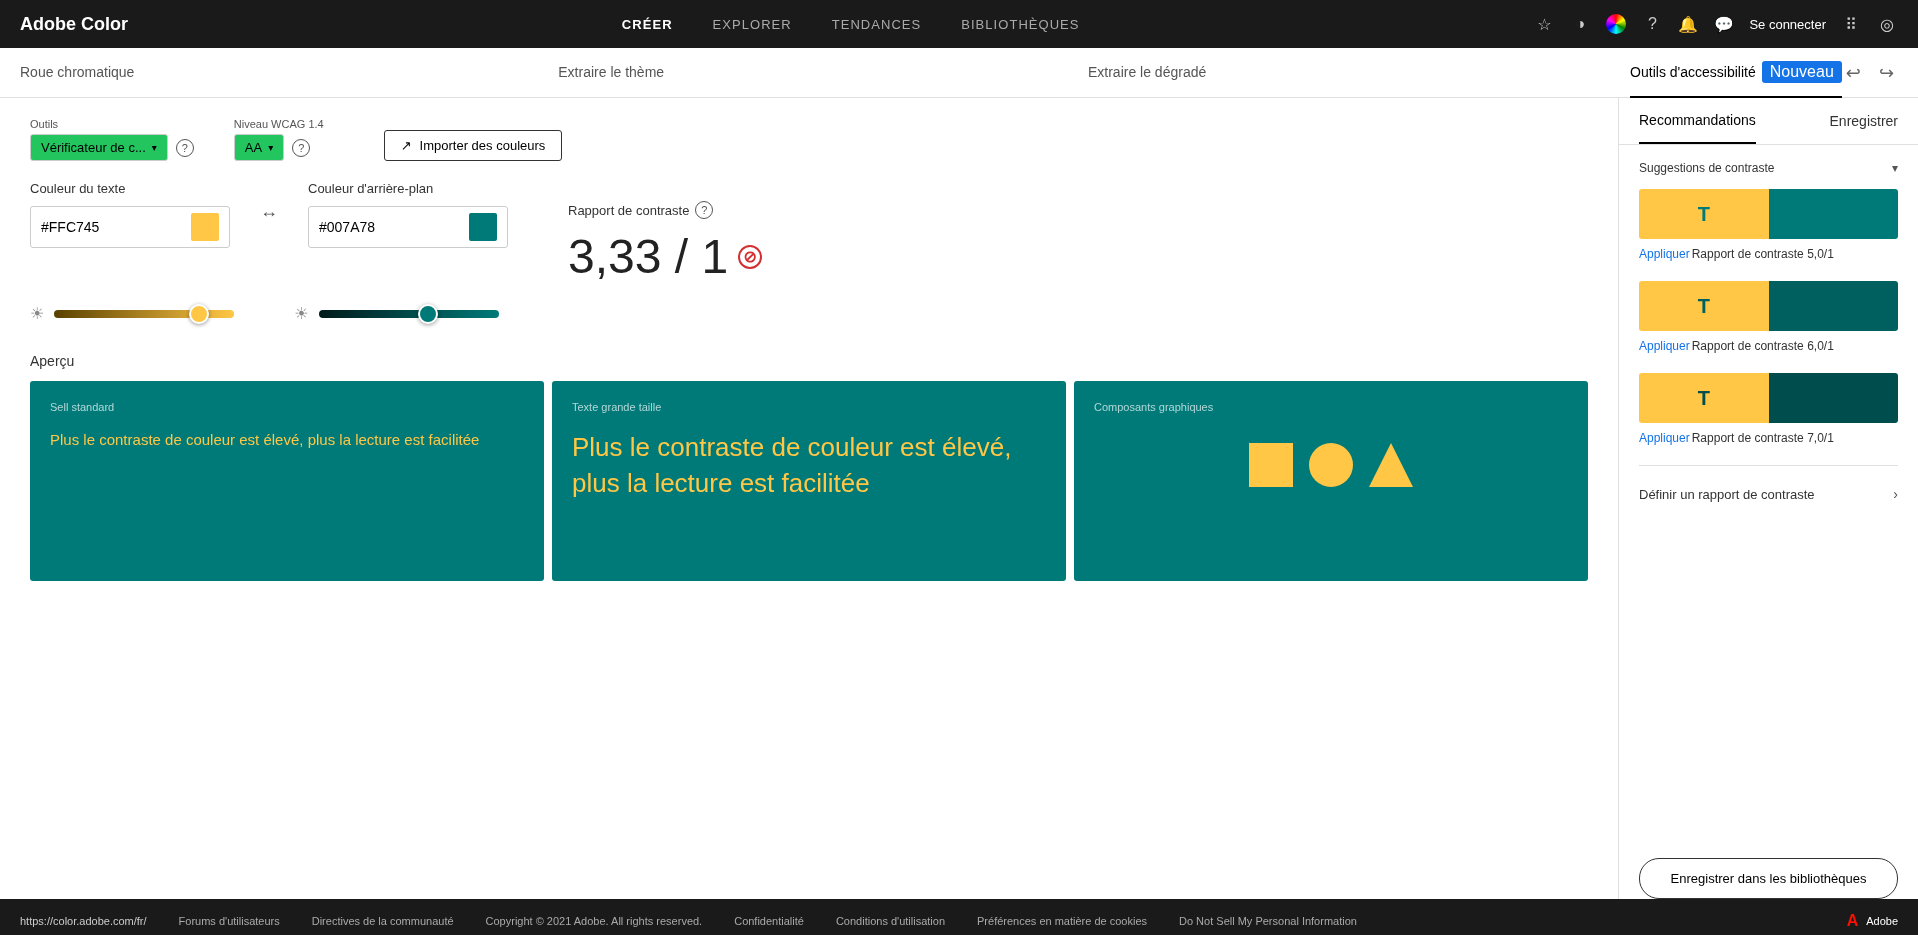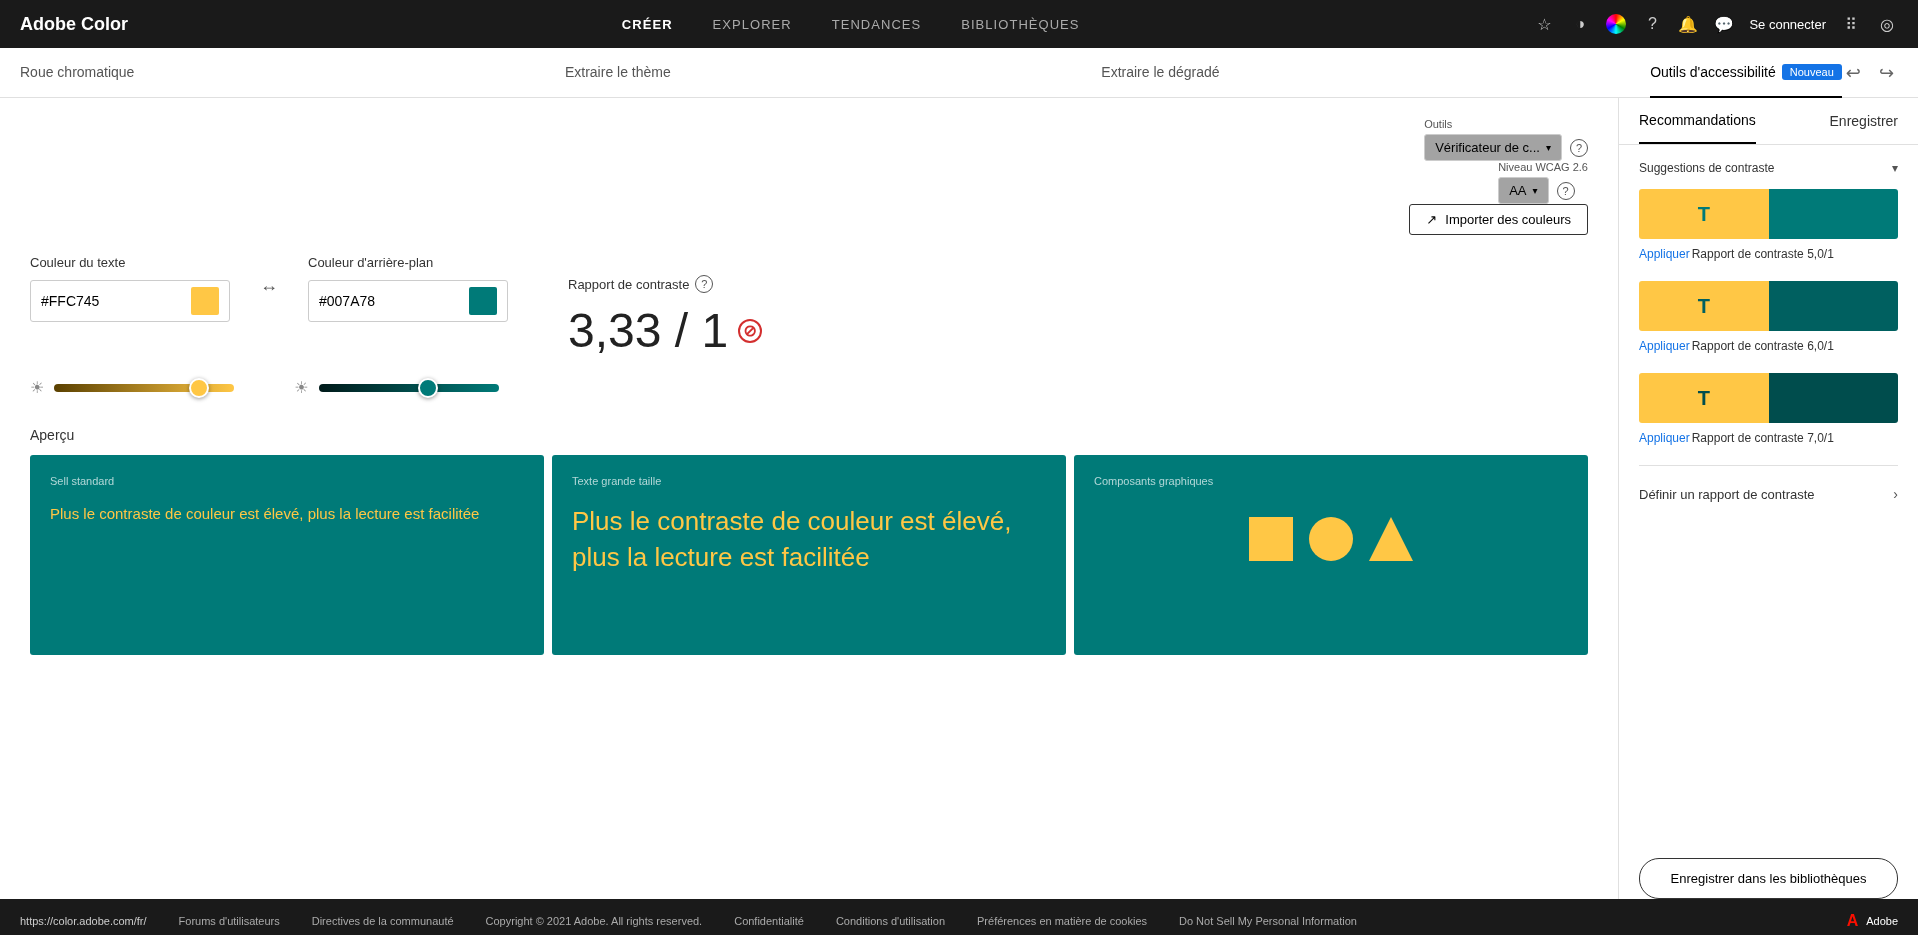--- a/index.html
+++ b/index.html
@@ -86,21 +86,21 @@
       border-bottom: 2px solid transparent;
     }
     .sub-nav-link.active {
       color: #000;
       border-bottom: 2px solid #000;
       font-weight: 500;
     }
     .nouveau-badge {
       background: #1473e6;
       color: #fff;
-      font-size: 11px;
+      font-size: 16px;
       padding: 2px 8px;
       border-radius: 3px;
       margin-left: 6px;
     }
     .sub-nav-right {
       display: flex;
       gap: 10px;
     }
     .undo-btn, .redo-btn {
       background: none;
@@ -120,23 +120,23 @@
     
     .left-panel {
       flex: 1;
       padding: 20px 30px;
       overflow-y: auto;
     }
 
     
     .tools-row {
       display: flex;
+      gap: 40px;
       align-items: flex-end;
       margin-bottom: 20px;
-      flex-direction: column;
     }
     .tool-group label {
       font-size: 11px;
       color: #555;
       display: block;
       margin-bottom: 4px;
     }
     .tool-select-row {
       display: flex;
       align-items: center;
@@ -144,21 +144,21 @@
     }
     .tool-select {
       display: flex;
       align-items: center;
       gap: 6px;
       border: 1px solid #ccc;
       border-radius: 3px;
       padding: 5px 10px;
       font-size: 13px;
       cursor: pointer;
-      background: #a3a3a3;
+      background: #22c55e;
     }
     .tool-select .chevron { font-size: 10px; }
     .help-icon {
       width: 18px;
       height: 18px;
       border-radius: 50%;
       border: 1px solid #555;
       display: flex;
       align-items: center;
       justify-content: center;
@@ -588,21 +588,21 @@
         <label>Outils</label>
         <div class="tool-select-row">
           <div class="tool-select">
             <span>Vérificateur de c...</span>
             <span class="chevron">▾</span>
           </div>
           <div class="help-icon">?</div>
         </div>
       </div>
       <div class="tool-group">
-        <label>Niveau WCAG 2.6</label>
+        <label>Niveau WCAG 1.4</label>
         <div class="tool-select-row">
           <div class="tool-select">
             <span>AA</span>
             <span class="chevron">▾</span>
           </div>
           <div class="help-icon">?</div>
         </div>
       </div>
       <button class="import-btn">
         <span>↗</span>

